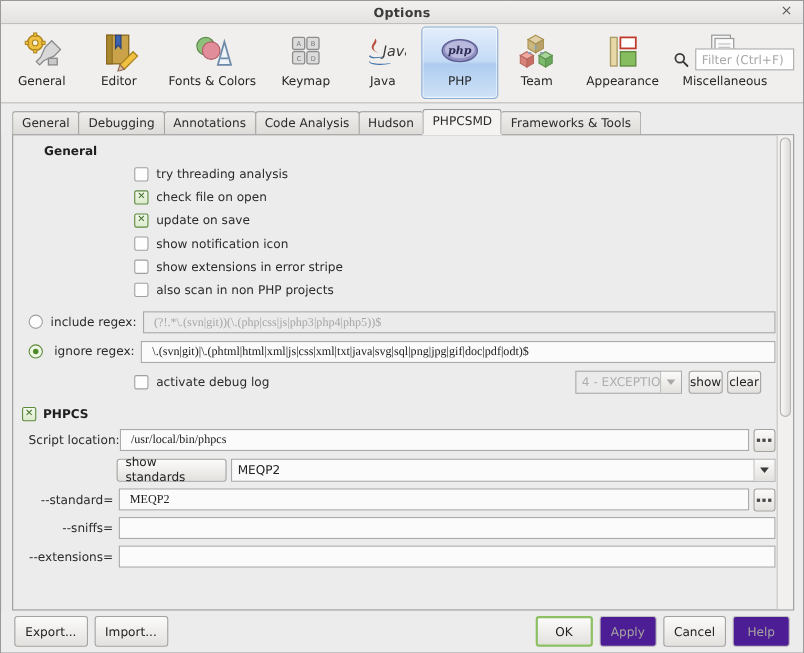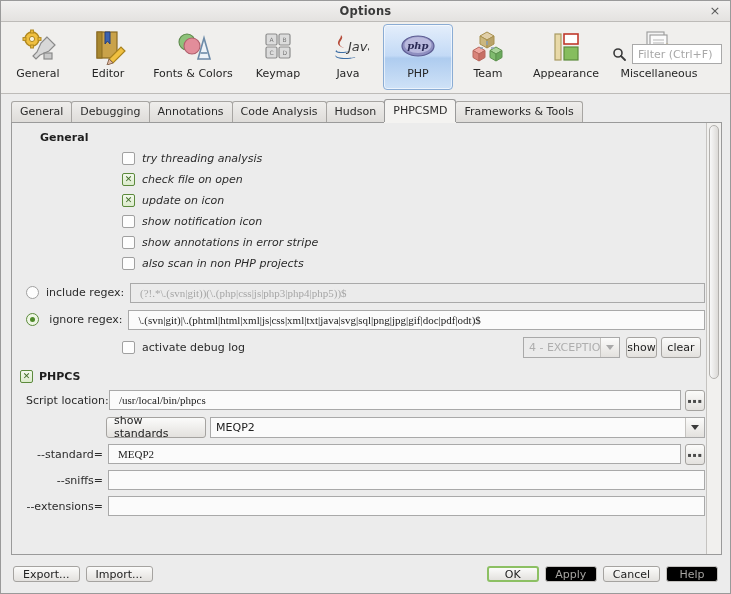--- a/index.html
+++ b/index.html
@@ -120,21 +120,21 @@
     position: absolute; left: 0; right: 16px; top: 0; bottom: 0;
     padding: 5px 0 0 0;
   }
   .section-title {
     font-weight: bold; font-size: 11px; color: #1f1f1f;
     margin: 3px 0 4px 28px;
   }
   .section-title.with-cb { margin-left: 8px; display: flex; align-items: center; gap: 6px; }
   .cbrow {
     display: flex; align-items: center; gap: 7px;
-    margin: 0 0 0 110px; height: 21px; font-style: italic;
+    margin: 0 0 0 110px; height: 21px;
   }
   .cbrow .lab { font-size: 11px; color: #2b2b2b; }
   
   .cb {
     width: 13px; height: 13px; flex: none;
     border: 1px solid #a0a0a0; background: #fdfdfd; border-radius: 2px;
     position: relative; cursor: pointer;
   }
   .cb.checked {
     border-color: #5c8a3c;
@@ -170,21 +170,21 @@
   }
   .txt.placeholder { color: #a6a6a6; background: #ebebeb; }
   .txt.white { background: #fbfbfb; }
   .btn {
     border: 1px solid #a5a3a0; border-radius: 3px;
     background: linear-gradient(to bottom,#fbfbfa,#e3e1de);
     font-size: 11px; color: #222; cursor: pointer;
     display: inline-flex; align-items: center; justify-content: center;
     font-family: "DejaVu Sans", sans-serif;
   }
-  .btn.disabled { color: #a6a4a1; background: #000000; border-color: #c3c1be; }
+  .btn.disabled { color: #a6a4a1; background: #4c1d95; border-color: #c3c1be; }
   .btn.default { border: 2px solid #8cc063; }
   .dots { width: 20px; height: 21px; font-size: 9px; letter-spacing: 1px; }
   .dots::after { content: "\25AA\25AA\25AA"; font-size: 6px; color: #4a4a4a; letter-spacing:1px;}
   .combo {
     height: 21px; display: flex; align-items: center; border: 1px solid #a9a9a9;
     background: #fbfbfb;
   }
   .combo .val { flex: 1; padding: 0 5px; font-size: 11px; color: #222; overflow: hidden; white-space: nowrap;}
   .combo .arrow {
     width: 19px; height: 100%; border-left: 1px solid #c5c3c0;
@@ -199,21 +199,21 @@
   .combo.disabled .val { color: #aeaeae; }
   .combo.disabled .arrow::after { border-top-color: #a9a9a9; }
   
   .bottombar {
     height: 38px; min-height: 38px;
     display: flex; align-items: center; padding: 0 12px;
     background: #ececec;
   }
   .bottombar .left { display: flex; gap: 6px; }
   .bottombar .right { margin-left: auto; display: flex; gap: 6px; }
-  .bottombar .btn { height: 16px; min-width: 52px; padding: 0 9px; }
+  .bottombar .btn { height: 28px; min-width: 52px; padding: 0 9px; }
 </style>
 </head>
 <body>
 
 <div class="window">
 
   <div class="titlebar">
     <span class="title">Options</span>
     <span class="close">×</span>
   </div>
@@ -365,29 +365,29 @@
         <div class="cbrow">
           <span class="cb"></span>
           <span class="lab">try threading analysis</span>
         </div>
         <div class="cbrow">
           <span class="cb checked"></span>
           <span class="lab">check file on open</span>
         </div>
         <div class="cbrow">
           <span class="cb checked"></span>
-          <span class="lab">update on icon</span>
+          <span class="lab">update on save</span>
         </div>
         <div class="cbrow">
           <span class="cb"></span>
           <span class="lab">show notification icon</span>
         </div>
         <div class="cbrow">
           <span class="cb"></span>
-          <span class="lab">show annotations in error stripe</span>
+          <span class="lab">show extensions in error stripe</span>
         </div>
         <div class="cbrow">
           <span class="cb"></span>
           <span class="lab">also scan in non PHP projects</span>
         </div>
 
         <div class="row" style="height:27px;margin-top:5px;">
           <span class="rb" style="margin-right:7px;"></span>
           <span class="rlabel" style="width:78px;">include regex:</span>
           <span class="txt placeholder" style="width:588px;margin-left:6px;">(?!.*\.(svn|git))(\.(php|css|js|php3|php4|php5))$</span>
@@ -400,21 +400,21 @@
         </div>
 
         <div class="row" style="height:28px;">
           <span class="cb" style="margin-left:96px;"></span>
           <span class="lab" style="margin-left:7px;font-size:11px;">activate debug log</span>
           <span class="combo disabled" style="width:97px;margin-left:278px;">
             <span class="val">4 - EXCEPTION</span>
             <span class="arrow"></span>
           </span>
           <span class="btn" style="height:21px;width:31px;margin-left:6px;">show</span>
-          <span class="btn" style="height:21px;width:40px;margin-left:4px;">clear</span>
+          <span class="btn" style="height:21px;width:31px;margin-left:4px;">clear</span>
         </div>
 
         <div class="section-title with-cb" style="margin-top:9px;">
           <span class="cb checked"></span>
           <span>PHPCS</span>
         </div>
 
         <div class="row" style="height:26px;">
           <span class="rlabel" style="width:78px;">Script location:</span>
           <span class="txt white" style="width:580px;margin-left:5px;">/usr/local/bin/phpcs</span>

